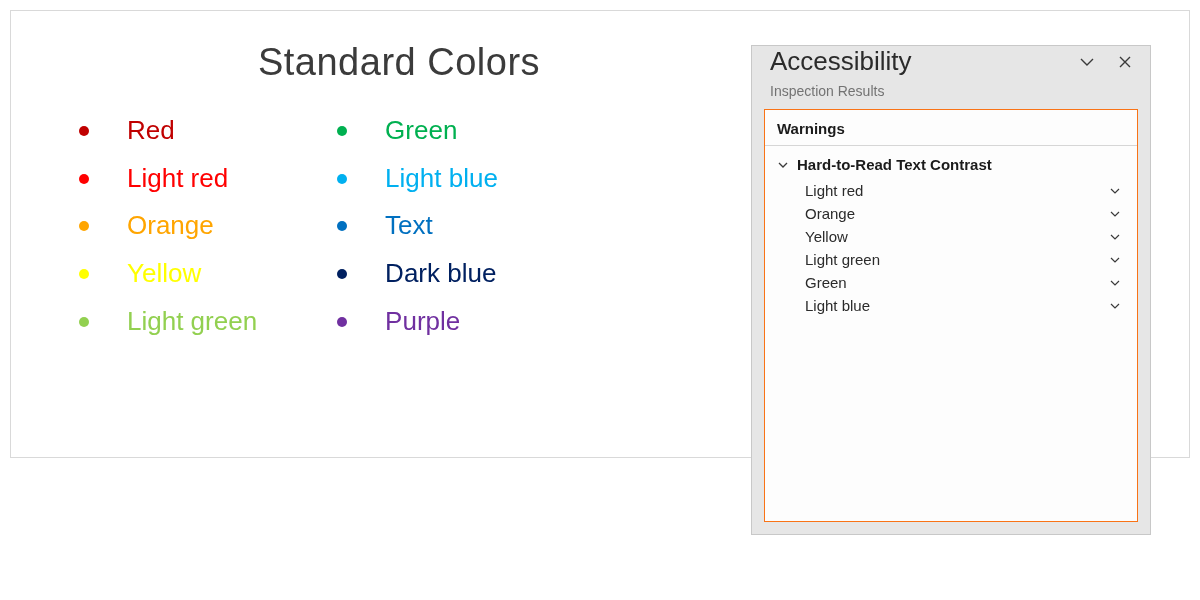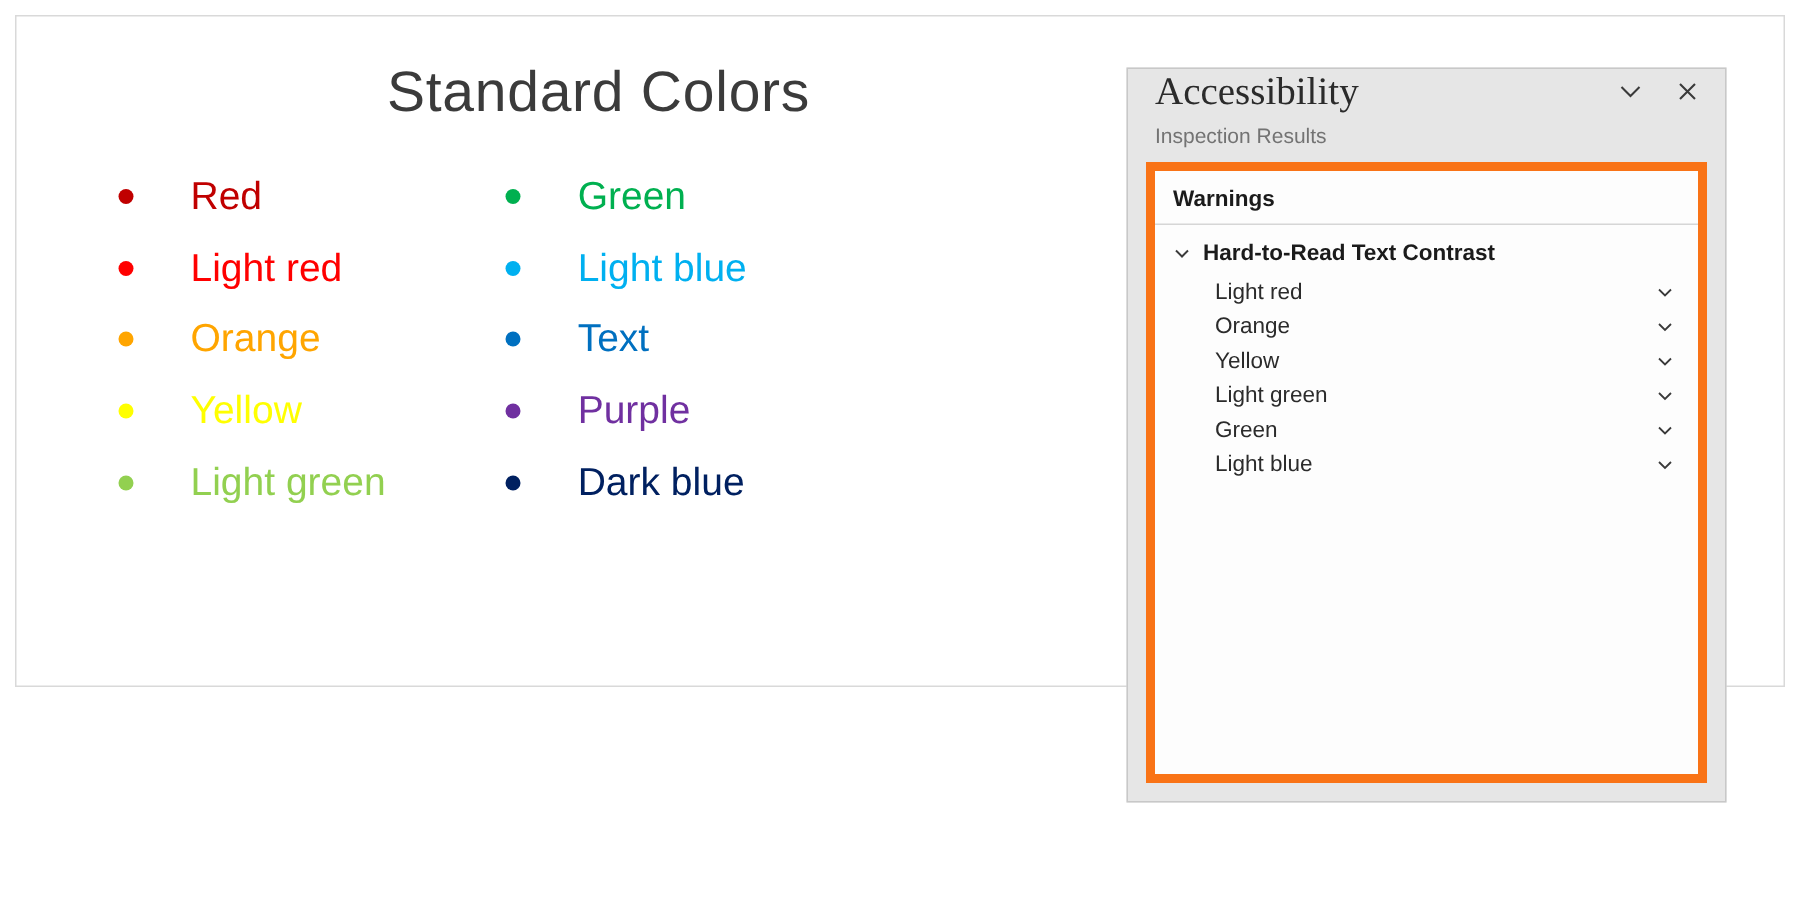--- a/index.html
+++ b/index.html
@@ -68,21 +68,20 @@
     height: 490px;
     background: #e6e6e6;
     border: 1px solid #c8c8c8;
     display: flex;
     flex-direction: column;
   }
   .pane-header {
     padding: 0 14px 4px 18px;
     display: flex;
     align-items: center;
-    font-family: Liberation Serif, serif;
   }
   .pane-title {
     font-size: 26px;
     font-weight: 400;
     color: #2b2b2b;
     flex: 1;
   }
   .pane-icons {
     display: flex;
     gap: 16px;
@@ -98,21 +97,21 @@
   }
   .pane-subtitle {
     font-size: 14px;
     color: #737373;
     padding: 2px 18px 10px 18px;
   }
   .results-box {
     margin: 0 12px 12px 12px;
     flex: 1;
     background: #fdfdfd;
-    border: 6px solid #f97316;
+    border: 1px solid #f97316;
     overflow: hidden;
   }
   .section-header {
     font-size: 15px;
     font-weight: 700;
     color: #1b1b1b;
     padding: 10px 12px 8px 12px;
     border-bottom: 1px solid #d6d6d6;
   }
   .group {
@@ -181,26 +180,26 @@
           </div>
           <div class="color-item">
             <span class="bullet" style="background: rgb(0, 176, 240);"></span>
             <span style="color: rgb(0, 176, 240);">Light blue</span>
           </div>
           <div class="color-item">
             <span class="bullet" style="background: rgb(0, 112, 192);"></span>
             <span style="color: rgb(0, 112, 192);">Text</span>
           </div>
           <div class="color-item">
+            <span class="bullet" style="background: rgb(0, 32, 96);"></span>
+            <span style="color: rgb(0, 32, 96);">Dark blue</span>
+          </div>
+          <div class="color-item">
             <span class="bullet" style="background: rgb(112, 48, 160);"></span>
             <span style="color: rgb(112, 48, 160);">Purple</span>
-          </div>
-          <div class="color-item">
-            <span class="bullet" style="background: rgb(0, 32, 96);"></span>
-            <span style="color: rgb(0, 32, 96);">Dark blue</span>
           </div>
         </div>
     </div>
   </div>
 
   <div class="pane">
     <div class="pane-header">
       <div class="pane-title">Accessibility</div>
       <div class="pane-icons">
         <div class="icon-btn">

